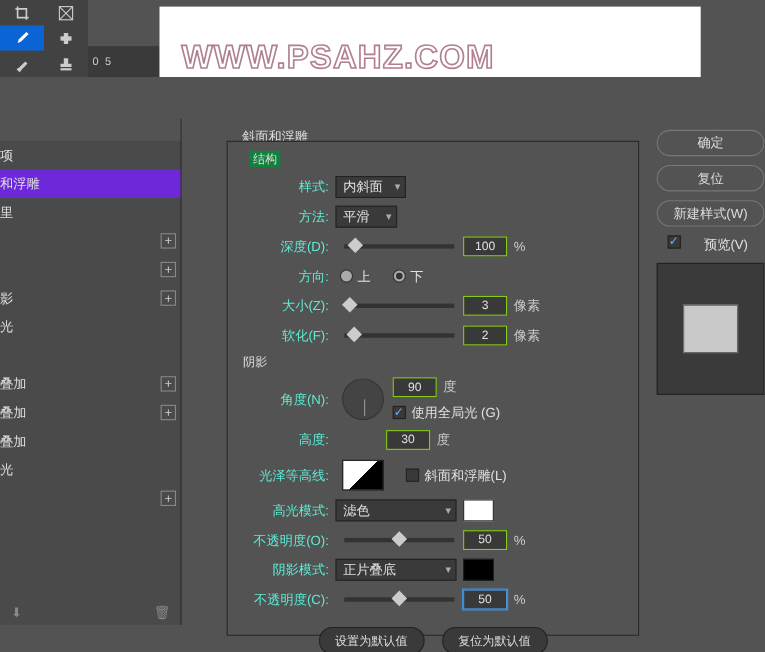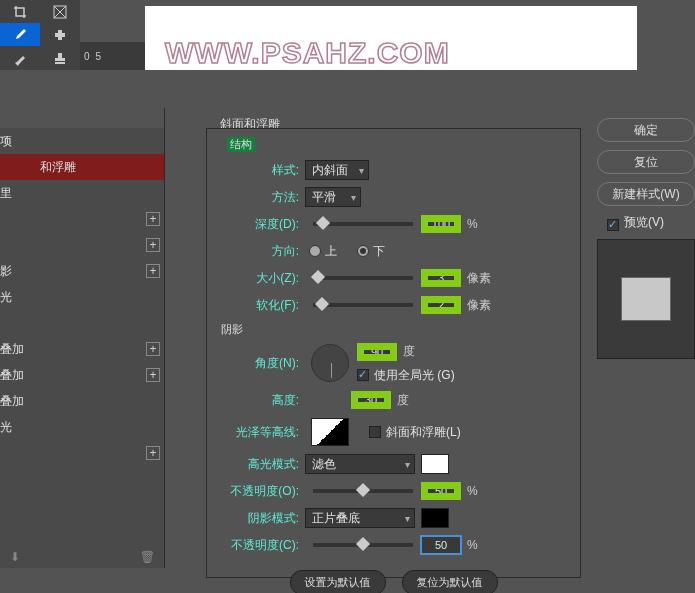--- a/index.html
+++ b/index.html
@@ -12,53 +12,53 @@
 .watermark-box { position: absolute; top: 6px; left: 145px; width: 492px; height: 64px; background: #fff; display: flex; align-items: flex-end; padding-left: 20px; }
 .watermark-text { font-size: 30px; font-weight: bold; color: #fff; -webkit-text-stroke: 1.5px #b08090; letter-spacing: 1px; }
 .ruler { position: absolute; top: 42px; left: 80px; width: 65px; height: 28px; background: #3a3a3a; color: #ccc; display: flex; align-items: center; gap: 6px; padding-left: 4px; }
 .ruler .n { font-size: 10px; }
 
 .dialog { position: absolute; top: 108px; left: 0; width: 695px; height: 485px; background: #535353; }
 
 .styles-col { position: absolute; top: 0; left: 0; width: 165px; height: 460px; background: #4a4a4a; border-right: 1px solid #2a2a2a; }
 .styles-col .head { background: #535353; height: 20px; }
 .style-item { height: 26px; display: flex; align-items: center; padding: 0 4px 0 0; justify-content: space-between; }
-.style-item.sel { background: #7f1d1d; padding-left: 40px; }
+.style-item.sel { background: #6d28d9; }
 .plus { width: 14px; height: 14px; border: 1px solid #888; color: #ccc; display: flex; align-items: center; justify-content: center; font-size: 12px; line-height: 1; }
 .styles-foot { position: absolute; bottom: 4px; width: 165px; display: flex; justify-content: space-between; padding: 0 10px; color: #888; }
 
 .panel-title { position: absolute; top: 8px; left: 220px; color: #ddd; }
 .main-panel { position: absolute; top: 20px; left: 206px; width: 375px; height: 450px; border: 1px solid #2a2a2a; background: #535353; padding: 10px 12px; }
 .group-label { position: relative; top: -2px; left: 8px; color: #ddd; font-size: 11px; background: #15803d; padding: 0 3px; width: fit-content; }
 
 .row { display: flex; align-items: center; margin: 5px 0; height: 22px; }
 .lbl { width: 86px; text-align: right; padding-right: 6px; color: #5eead4; }
 .select { background: #3a3a3a; border: 1px solid #222; color: #e0e0e0; height: 20px; padding: 0 18px 0 6px; position: relative; min-width: 60px; display: flex; align-items: center; }
 .select::after { content: '▾'; position: absolute; right: 4px; font-size: 10px; color: #aaa; }
 .slider { flex: 1; max-width: 100px; height: 4px; background: #333; position: relative; margin: 0 8px; }
 .slider .thumb { position: absolute; top: -4px; width: 10px; height: 10px; background: #ccc; transform: rotate(45deg); }
-.numfield { width: 40px; height: 18px; background: #393939; border: 7px solid #84cc16; color: #e0e0e0; text-align: center; font-size: 11px; }
+.numfield { width: 40px; height: 18px; background: #393939; border: 1px solid #84cc16; color: #e0e0e0; text-align: center; font-size: 11px; }
 .numfield.focus { border: 1px solid #4a90d9; outline: 1px solid #4a90d9; }
 .unit { margin-left: 6px; color: #ccc; }
 .radio { width: 12px; height: 12px; border-radius: 50%; border: 1px solid #333; background: #aaa; display: inline-block; margin: 0 4px; position: relative; vertical-align: middle; }
 .radio.on::after { content: ''; position: absolute; top: 2px; left: 2px; width: 6px; height: 6px; background: #333; border-radius: 50%; }
 .chk { width: 12px; height: 12px; background: #393939; border: 1px solid #222; display: inline-block; margin-right: 5px; position: relative; vertical-align: middle; }
 .chk.on::after { content: '✓'; position: absolute; top: -2px; left: 0; color: #6bb0ff; font-size: 11px; }
 .angle-dial { width: 38px; height: 38px; border-radius: 50%; border: 1px solid #333; background: #444; position: relative; margin-left: 6px; }
 .angle-dial::after { content: ''; position: absolute; top: 18px; left: 19px; width: 1px; height: 15px; background: #999; transform-origin: top; transform: rotate(0deg); }
 .gloss-swatch { width: 38px; height: 28px; background: linear-gradient(135deg,#fff 50%,#000 50%); border: 1px solid #222; margin-left: 6px; }
 .color-swatch { width: 28px; height: 20px; border: 1px solid #222; margin-left: 6px; }
 .divider-lbl { color: #ddd; margin: 6px 0 0 2px; font-size: 11px; }
 
 .btnrow { display: flex; gap: 16px; justify-content: center; margin-top: 14px; }
 .btn-sm { background: #3a3a3a; border: 1px solid #222; border-radius: 12px; padding: 4px 14px; color: #ddd; font-size: 11px; }
 
 .right-col { position: absolute; top: 10px; right: 0; width: 98px; }
 .rbtn { border: 1px solid #777; border-radius: 14px; height: 24px; margin-bottom: 8px; display: flex; align-items: center; justify-content: center; color: #ddd; background: #535353; font-size: 12px; }
-.preview-chk { display: flex; align-items: flex-end; margin: 4px 0 8px 10px; }
+.preview-chk { display: flex; align-items: flex-start; margin: 4px 0 8px 10px; gap: 16px; }
 .thumb-prev { width: 98px; height: 120px; background: #3a3a3a; border: 1px solid #222; margin-top: 2px; display: flex; align-items: center; justify-content: center; }
 .thumb-prev .sq { width: 50px; height: 44px; background: #c8c8c8; border: 1px solid #666; }
 
 svg { display: block; }
 </style>
 </head>
 <body>
 
 <div class="topbar">
   <div class="toolcol">

